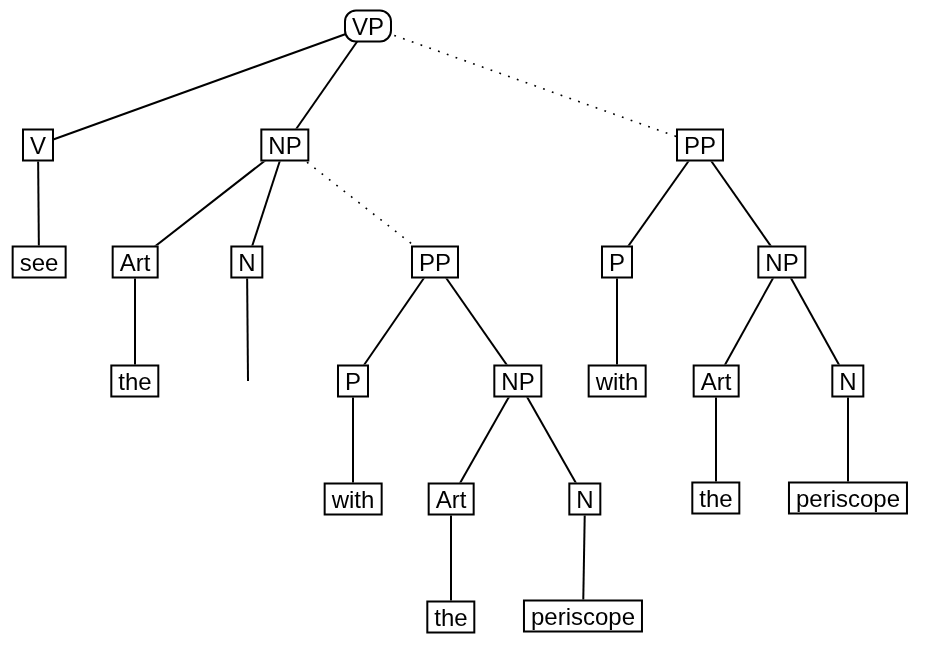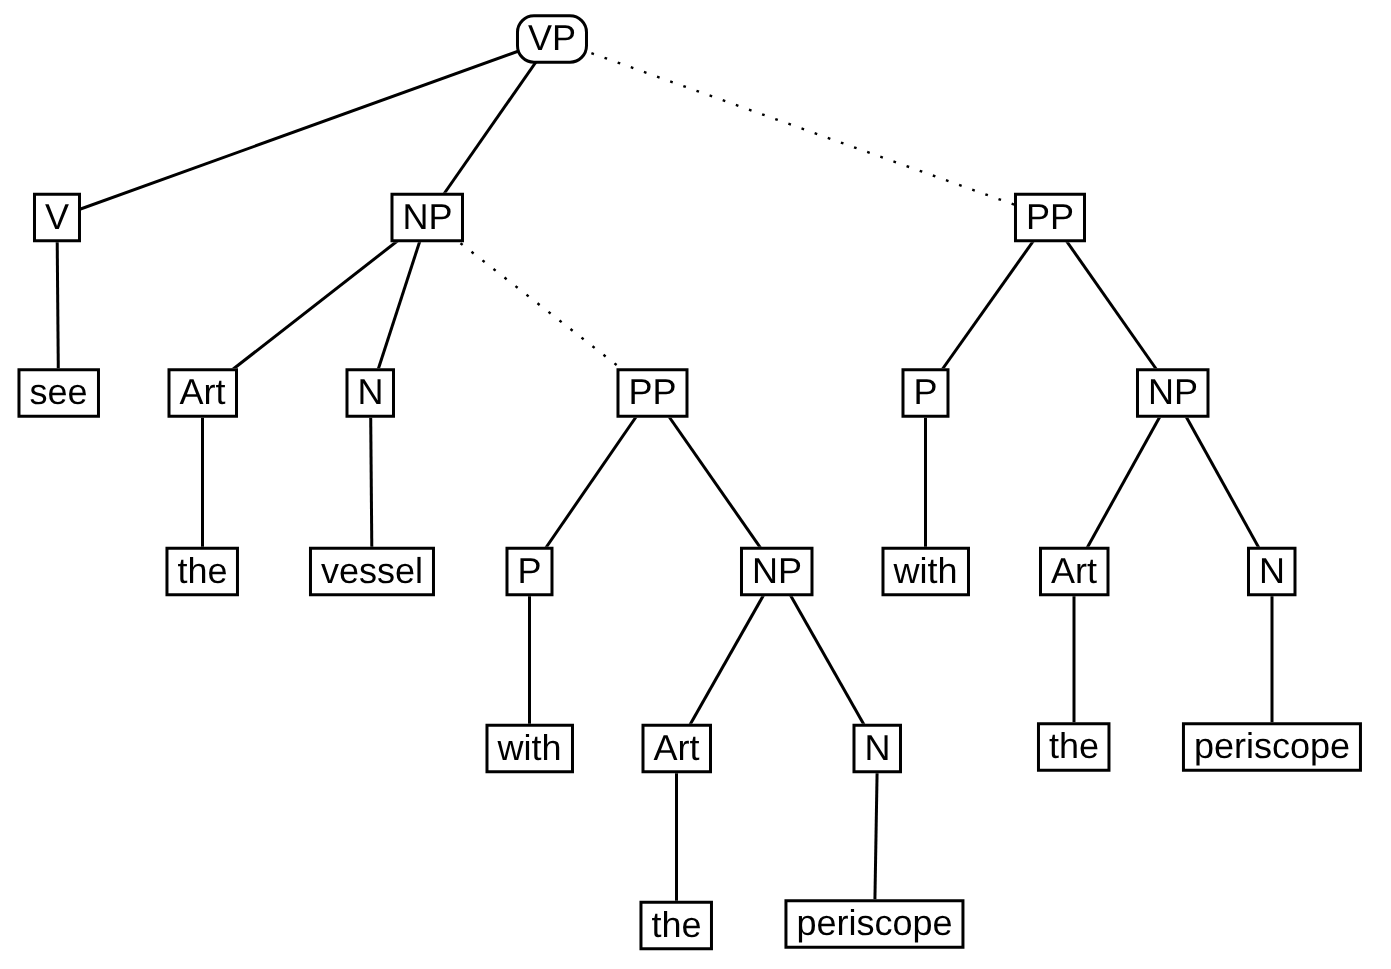--- a/index.html
+++ b/index.html
@@ -73,21 +73,20 @@
     <div class="tree-node" style="left: 38px; top: 145px;">V</div>
     <div class="tree-node" style="left: 285px; top: 145px;">NP</div>
     <div class="tree-node" style="left: 700px; top: 145px;">PP</div>
     <div class="tree-node terminal" style="left: 39px; top: 262px;">see</div>
     <div class="tree-node" style="left: 135px; top: 262px;">Art</div>
     <div class="tree-node" style="left: 247px; top: 262px;">N</div>
     <div class="tree-node" style="left: 435px; top: 262px;">PP</div>
     <div class="tree-node" style="left: 617px; top: 262px;">P</div>
     <div class="tree-node" style="left: 782px; top: 262px;">NP</div>
     <div class="tree-node terminal" style="left: 135px; top: 381px;">the</div>
-    <div class="tree-node terminal" style="left: 248px; top: 381px;">vessel</div>
     <div class="tree-node" style="left: 353px; top: 381px;">P</div>
     <div class="tree-node" style="left: 518px; top: 381px;">NP</div>
     <div class="tree-node terminal" style="left: 617px; top: 381px;">with</div>
     <div class="tree-node" style="left: 716px; top: 381px;">Art</div>
     <div class="tree-node" style="left: 848px; top: 381px;">N</div>
     <div class="tree-node terminal" style="left: 353px; top: 499px;">with</div>
     <div class="tree-node" style="left: 451px; top: 499px;">Art</div>
     <div class="tree-node" style="left: 585px; top: 499px;">N</div>
     <div class="tree-node terminal" style="left: 716px; top: 498px;">the</div>
     <div class="tree-node terminal" style="left: 848px; top: 498px;">periscope</div>

